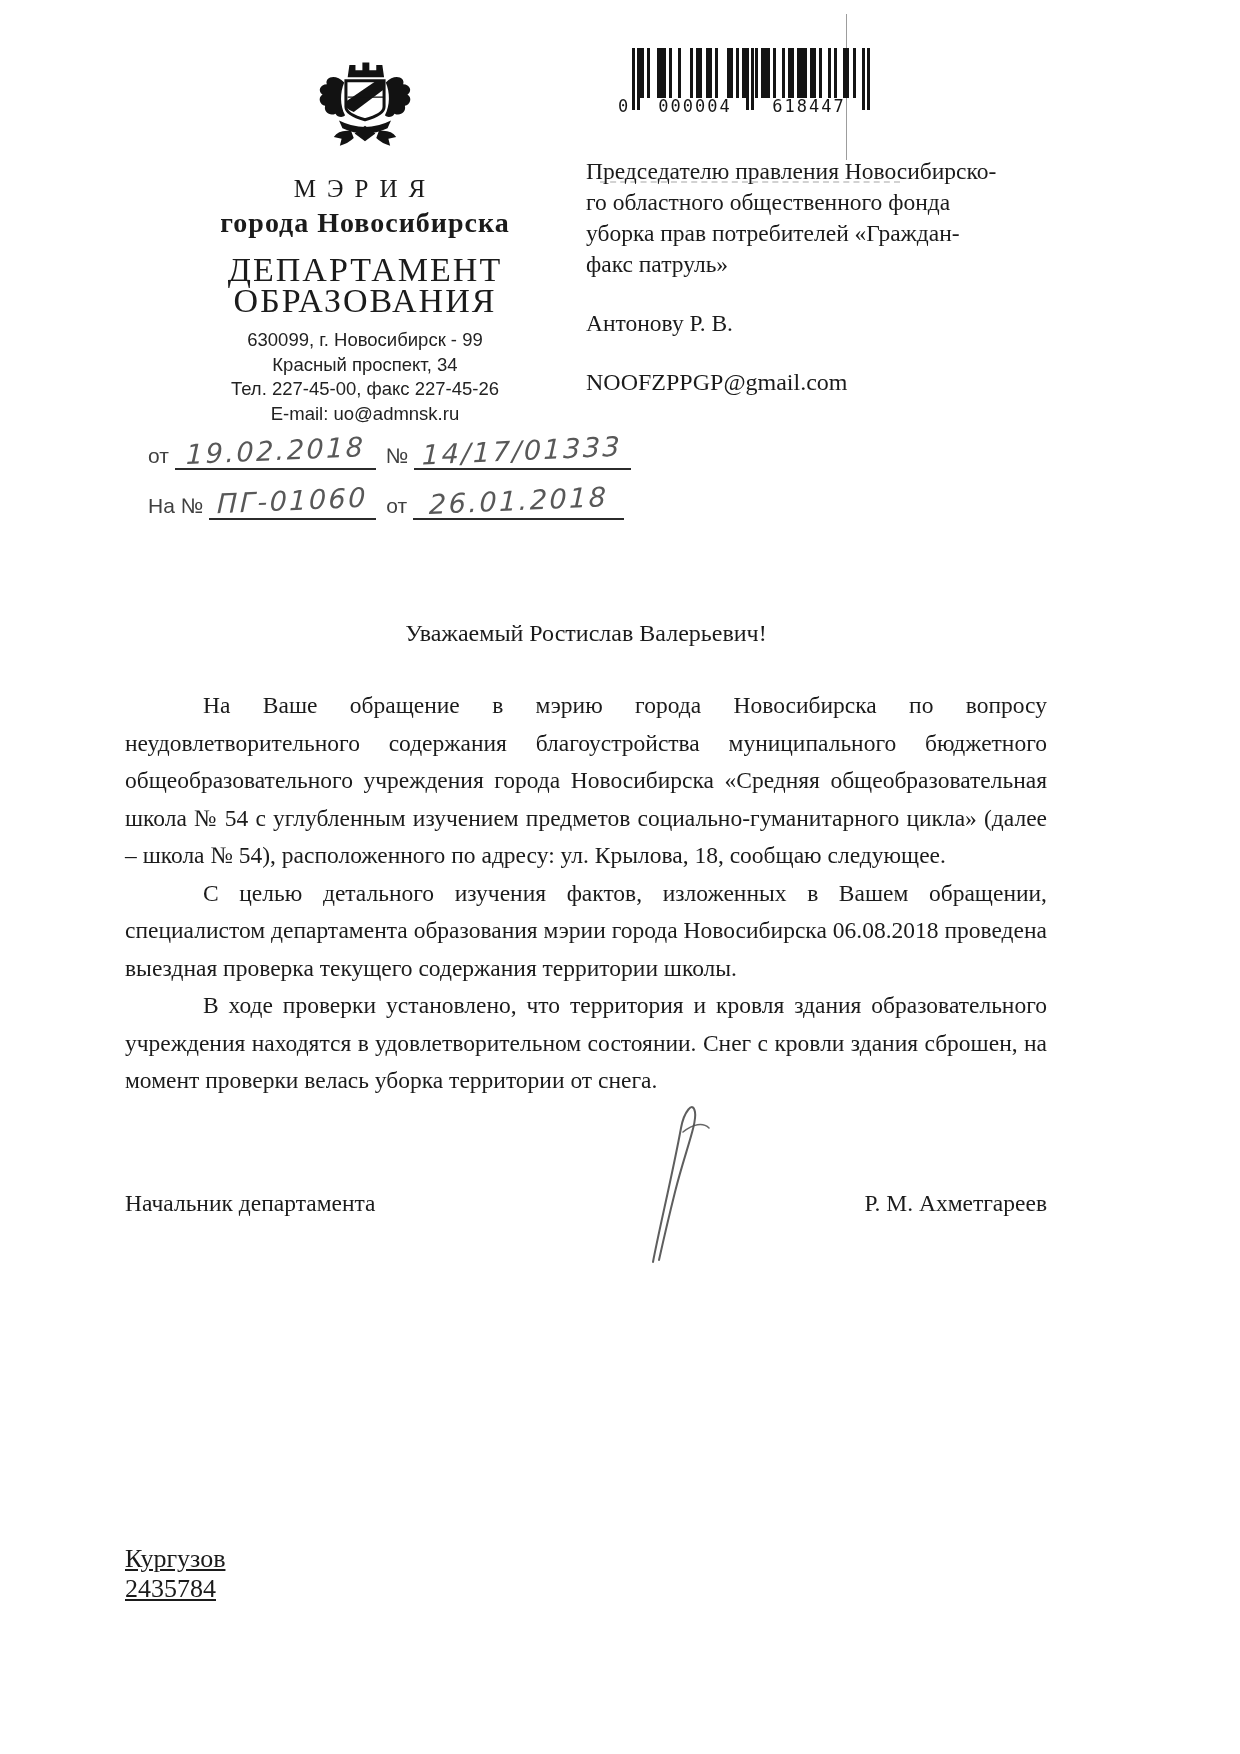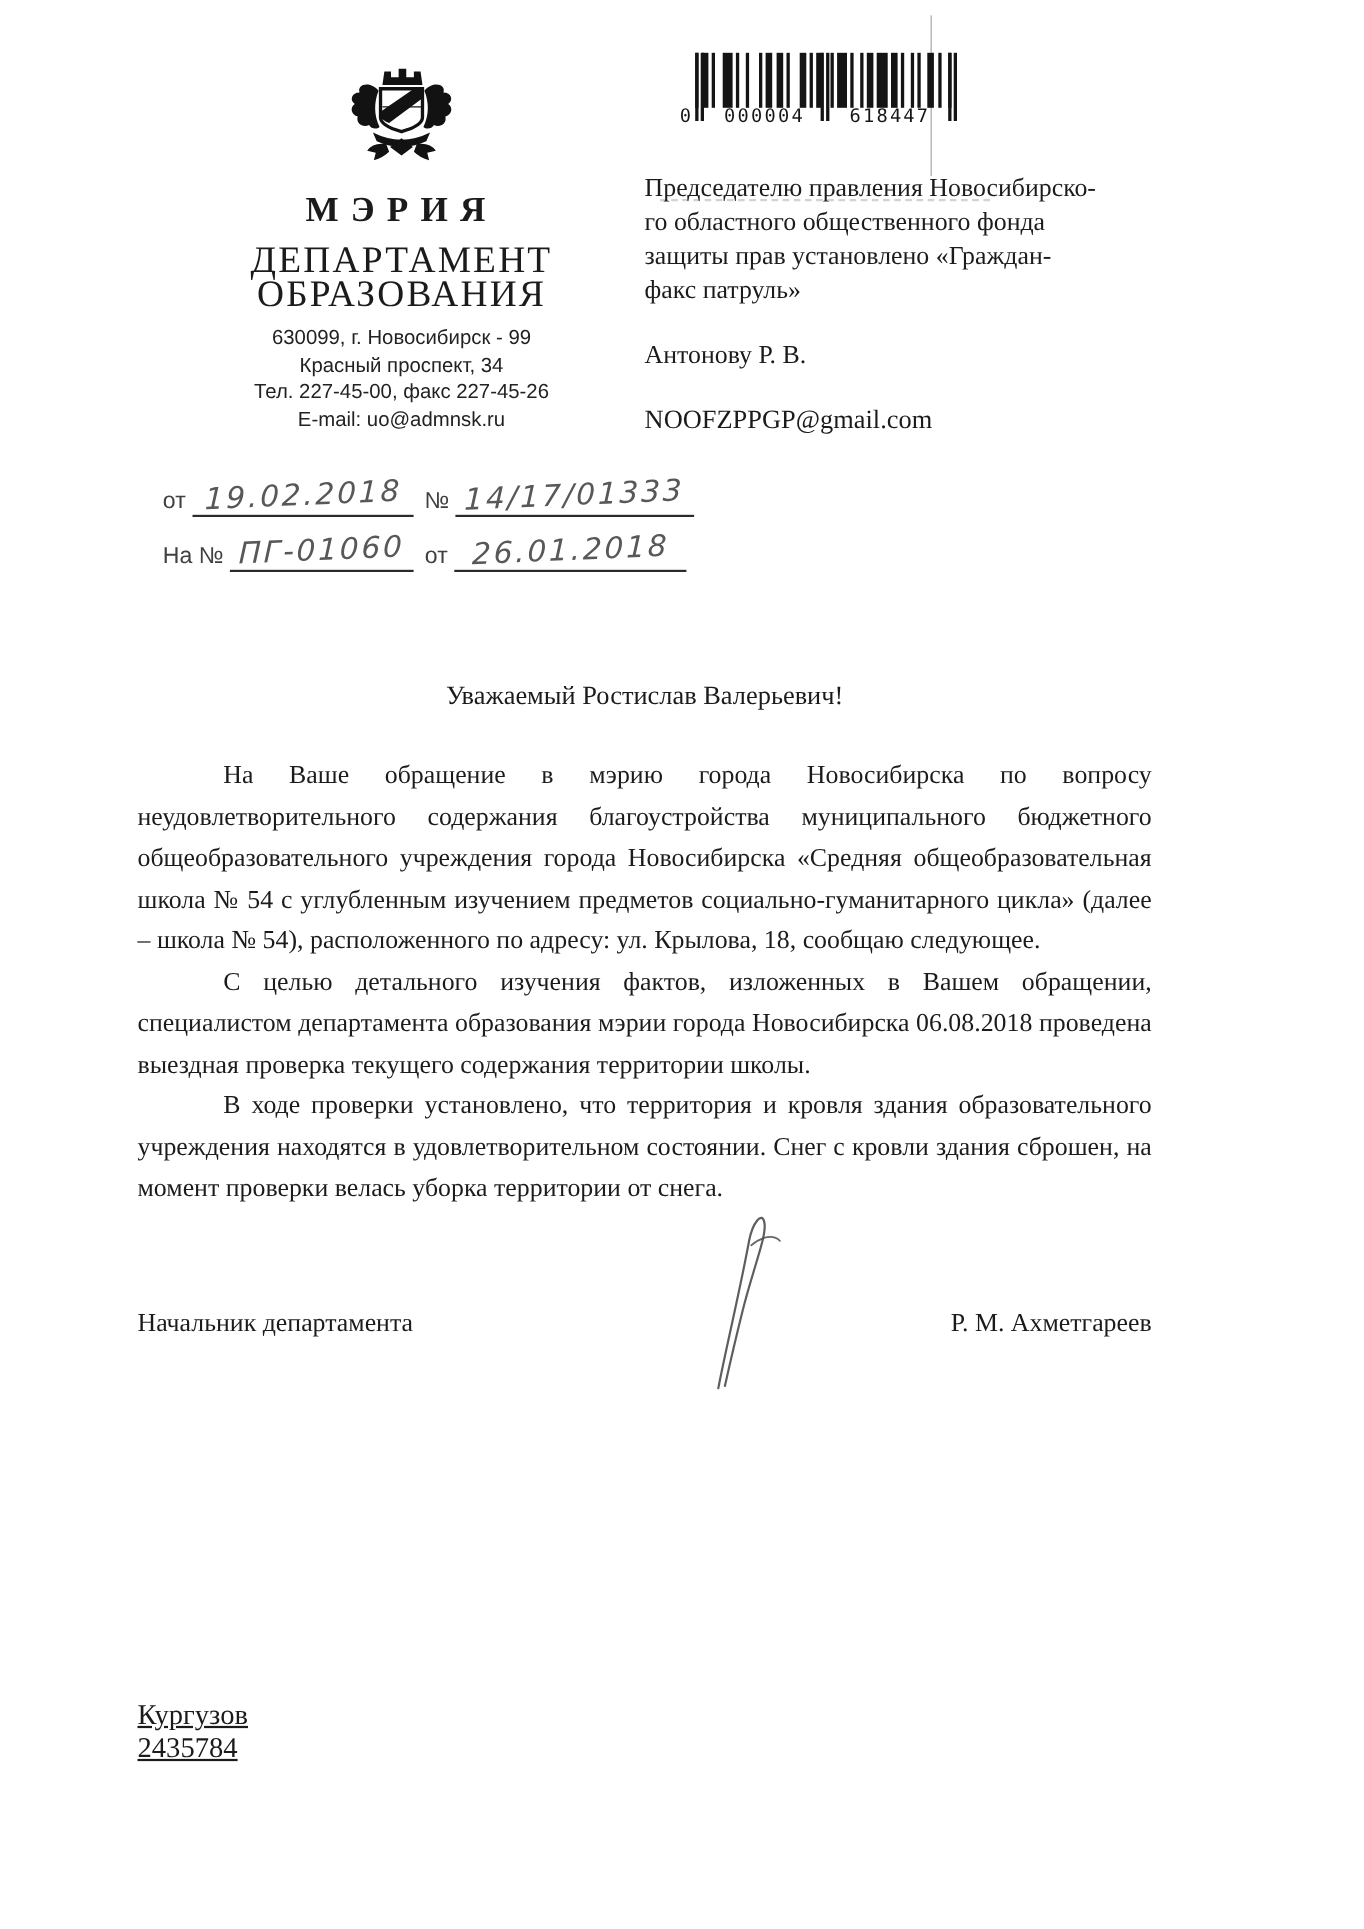--- a/index.html
+++ b/index.html
@@ -4,21 +4,21 @@
 <style>
   html,body{margin:0;padding:0;background:#ffffff;}
   .page{
     position:relative;width:1240px;height:1754px;margin:0 auto;
     background:#ffffff;color:#1b1b1b;overflow:hidden;
     font-family:"Liberation Serif", serif;
   }
   
   .col-left{position:absolute;left:140px;top:58px;width:450px;text-align:center;}
   .emblem{width:104px;height:100px;margin:0 auto 10px;}
-  .org1{font-weight:bold;font-size:32px;letter-spacing:11px;line-height:34px;}
+  .org1{font-weight:normal;font-size:25px;letter-spacing:11px;line-height:34px;}
   .org2{font-weight:bold;font-size:28px;line-height:34px;letter-spacing:1px;}
   .dept{font-size:34px;line-height:31px;letter-spacing:2px;margin-top:14px;}
   .addr{font-family:"Liberation Sans", sans-serif;font-size:18.5px;line-height:24.5px;margin-top:12px;color:#222;}
   
   .ref-block{position:absolute;left:148px;top:424px;width:520px;text-align:left;white-space:nowrap;}
   .ref-line{height:46px;display:flex;align-items:flex-end;}
   .ref-line.second{margin-top:4px;}
   .ref-label{font-family:"Liberation Sans", sans-serif;font-size:21px;color:#404040;padding-bottom:2px;}
   .hw-field{display:inline-block;border-bottom:2.5px solid #2b2b2b;padding:0 8px 1px;margin:0 10px 0 6px;min-width:120px;text-align:center;}
   .handwriting{
@@ -79,20 +79,21 @@
       <path d="M36 28 c-10 -11 -23 -6 -20 2 c-8 0 -11 8 -5 12 c-6 4 -3 12 3 13 c-2 8 6 12 12 9 c2 4 8 5 11 2 c-6 -12 -6 -26 -1 -38" fill="#121212"></path>
 
       <path d="M84 28 c10 -11 23 -6 20 2 c8 0 11 8 5 12 c6 4 3 12 -3 13 c2 8 -6 12 -12 9 c-2 4 -8 5 -11 2 c6 -12 6 -26 1 -38" fill="#121212"></path>
 
       <path d="M30 72 q30 15 60 0 l-4 9 q-26 12 -52 0 z" fill="#121212"></path>
       <path d="M60 78 l-12 9 12 9 12 -9 z" fill="#121212"></path>
       <path d="M44 84 q-14 -2 -20 7 l9 2 -2 8 q10 -3 16 -9 z" fill="#121212"></path>
       <path d="M76 84 q14 -2 20 7 l-9 2 2 8 q-10 -3 -16 -9 z" fill="#121212"></path>
     </svg>
     <div class="org1">МЭРИЯ</div>
+    <div class="org2">города Новосибирска</div>
     <div class="dept">
       <div>ДЕПАРТАМЕНТ</div>
       <div>ОБРАЗОВАНИЯ</div>
     </div>
     <div class="addr">
       <div>630099, г. Новосибирск - 99</div>
       <div>Красный проспект, 34</div>
       <div>Тел. 227-45-00, факс 227-45-26</div>
       <div>E-mail: uo@admnsk.ru</div>
     </div>
@@ -188,21 +189,21 @@
       <div class="guard" style="left:249px;"></div>
       <div class="barcode-digits">
         <span class="bd-left">0</span>
         <span class="bd-mid">000004</span>
         <span class="bd-right">618447</span>
       </div>
     </div>
     <div class="recipient">
       <div>Председателю правления Новосибирско-</div>
       <div>го областного общественного фонда</div>
-      <div>защиты прав установлено «Граждан-</div>
+      <div>уборка прав потребителей «Граждан-</div>
       <div>факс патруль»</div>
     </div>
     <div class="recipient-name">Антонову Р. В.</div>
     <div class="recipient-email">NOOFZPPGP@gmail.com</div>
   </div>
 
   <div class="body-block">
     <p class="salutation">Уважаемый Ростислав Валерьевич!</p>
     <p class="para">На Ваше обращение в мэрию города Новосибирска по вопросу неудовлетворительного содержания благоустройства муниципального бюджетного общеобразовательного учреждения города Новосибирска «Средняя общеобразовательная школа № 54 с углубленным изучением предметов социально-гуманитарного цикла» (далее – школа № 54), расположенного по адресу: ул. Крылова, 18, сообщаю следующее.</p>
     <p class="para">С целью детального изучения фактов, изложенных в Вашем обращении, специалистом департамента образования мэрии города Новосибирска 06.08.2018 проведена выездная проверка текущего содержания территории школы.</p>

